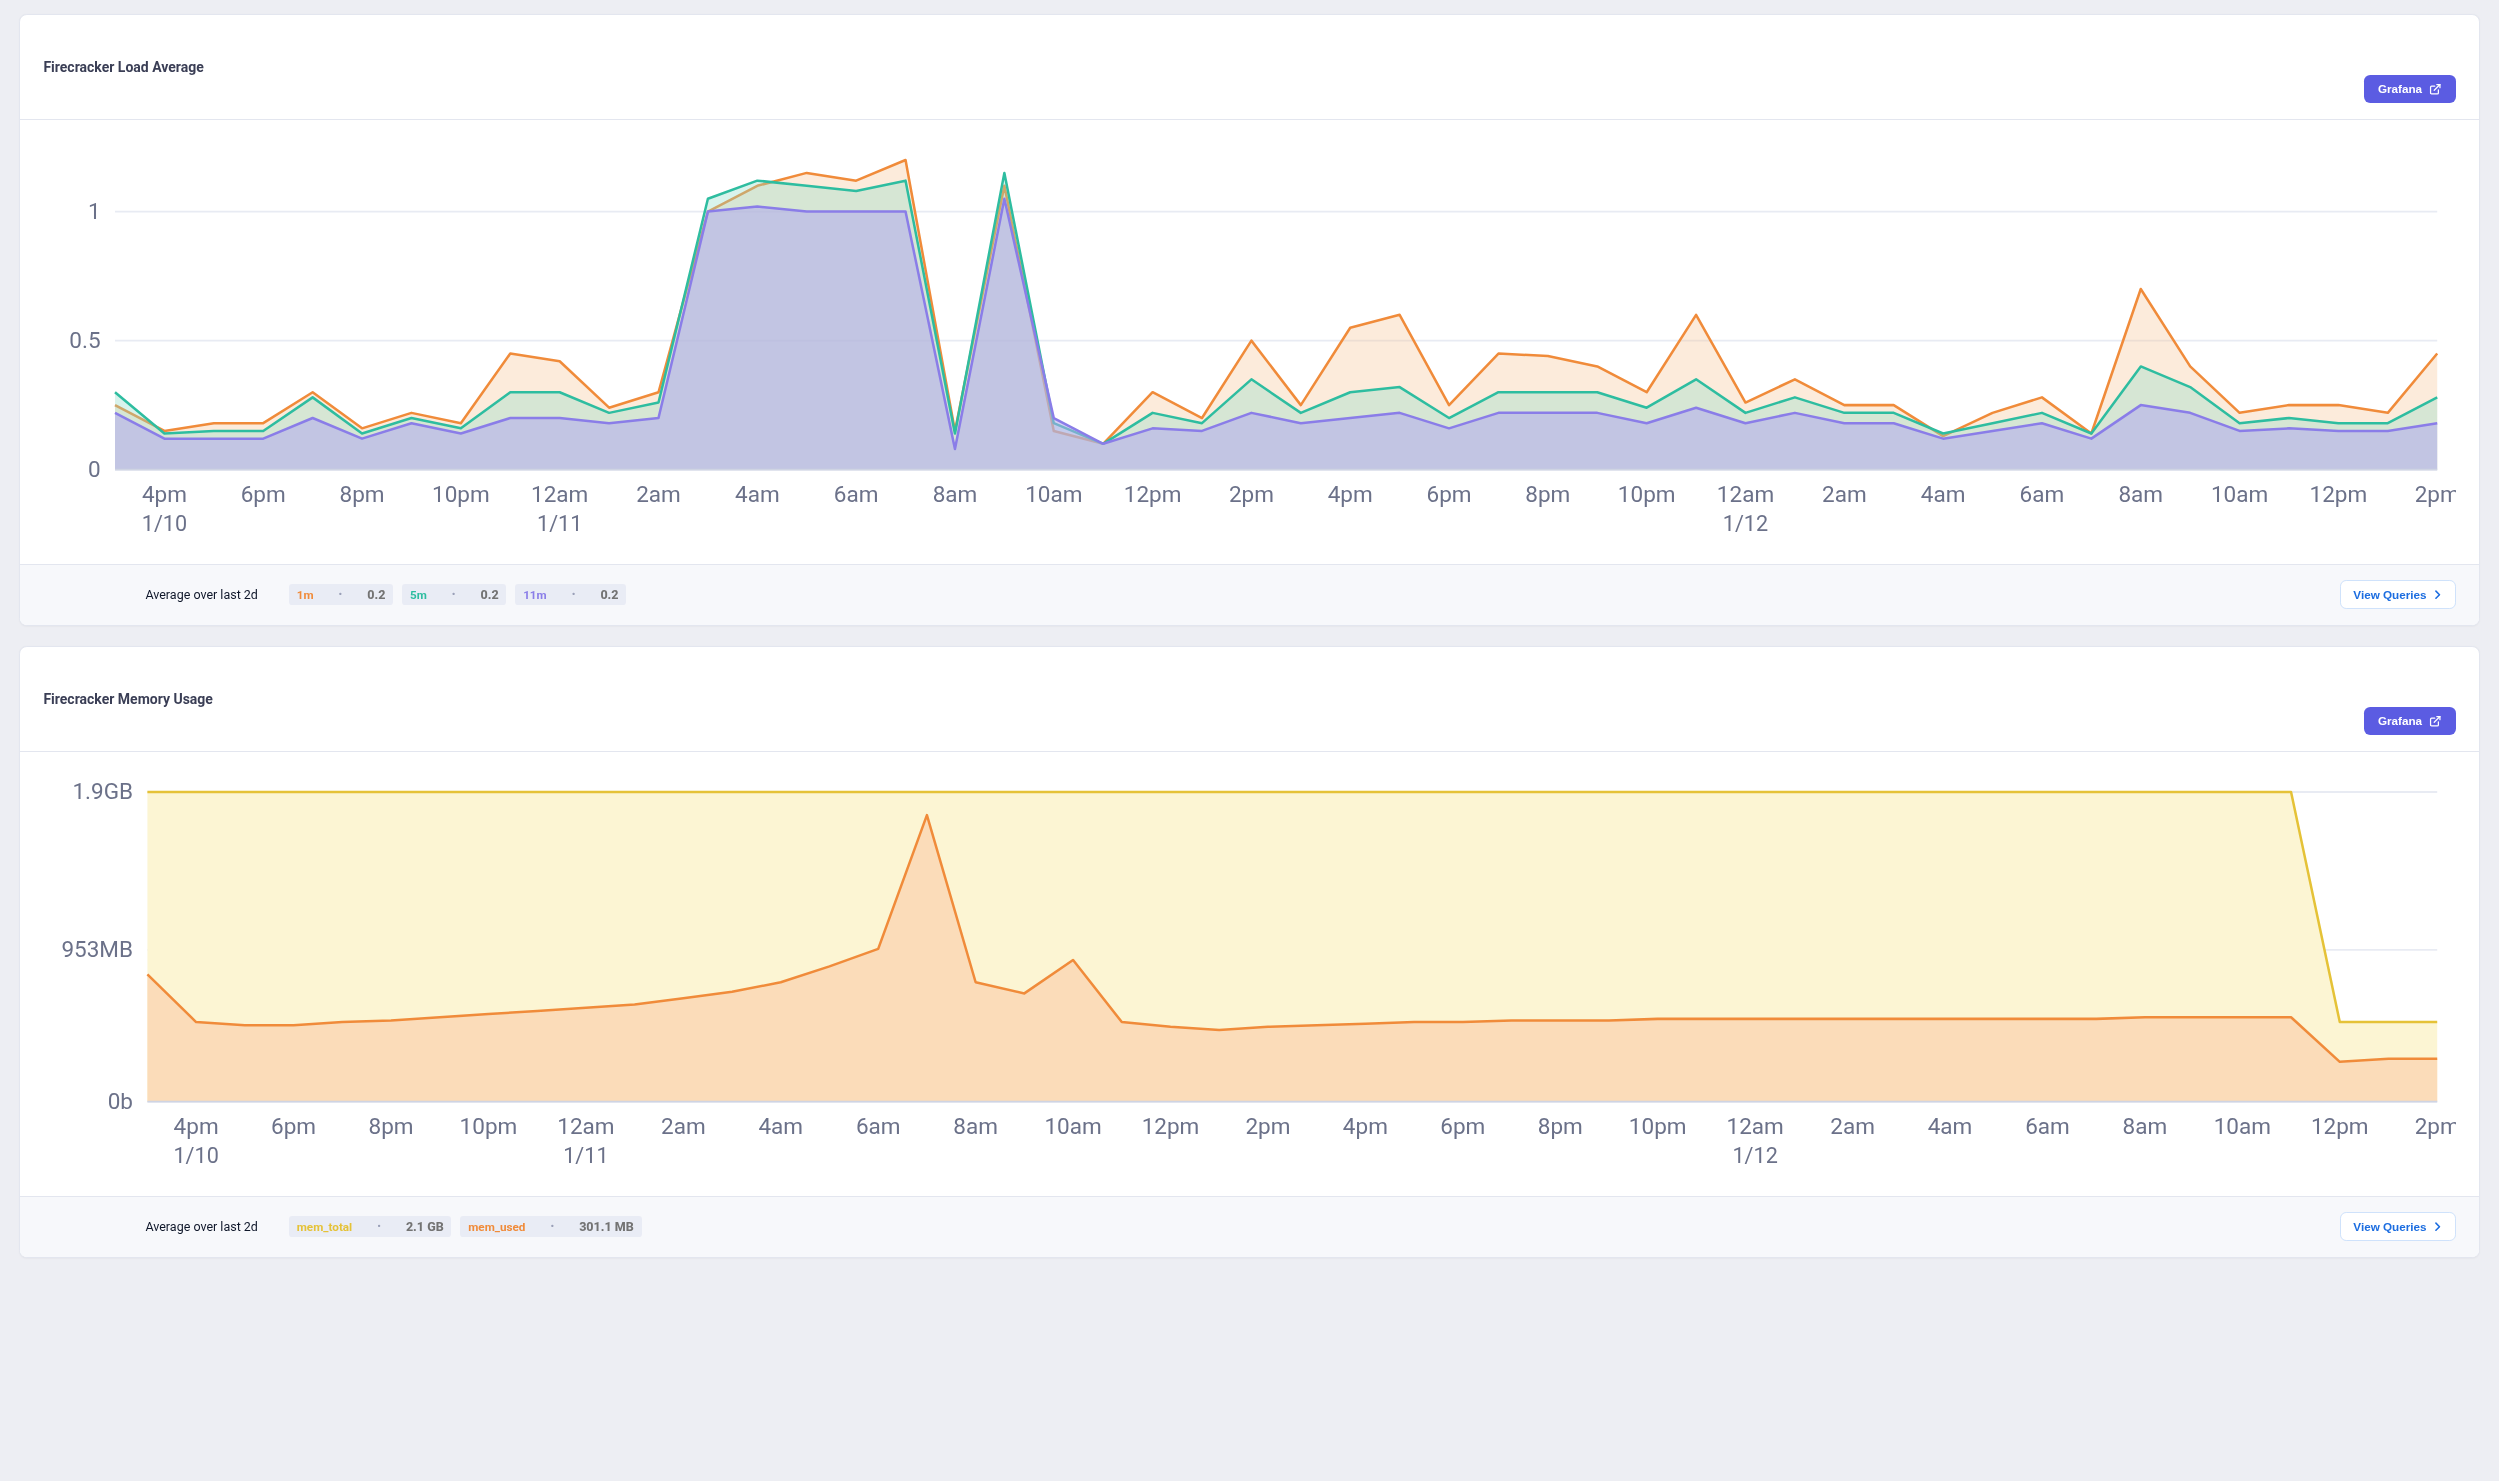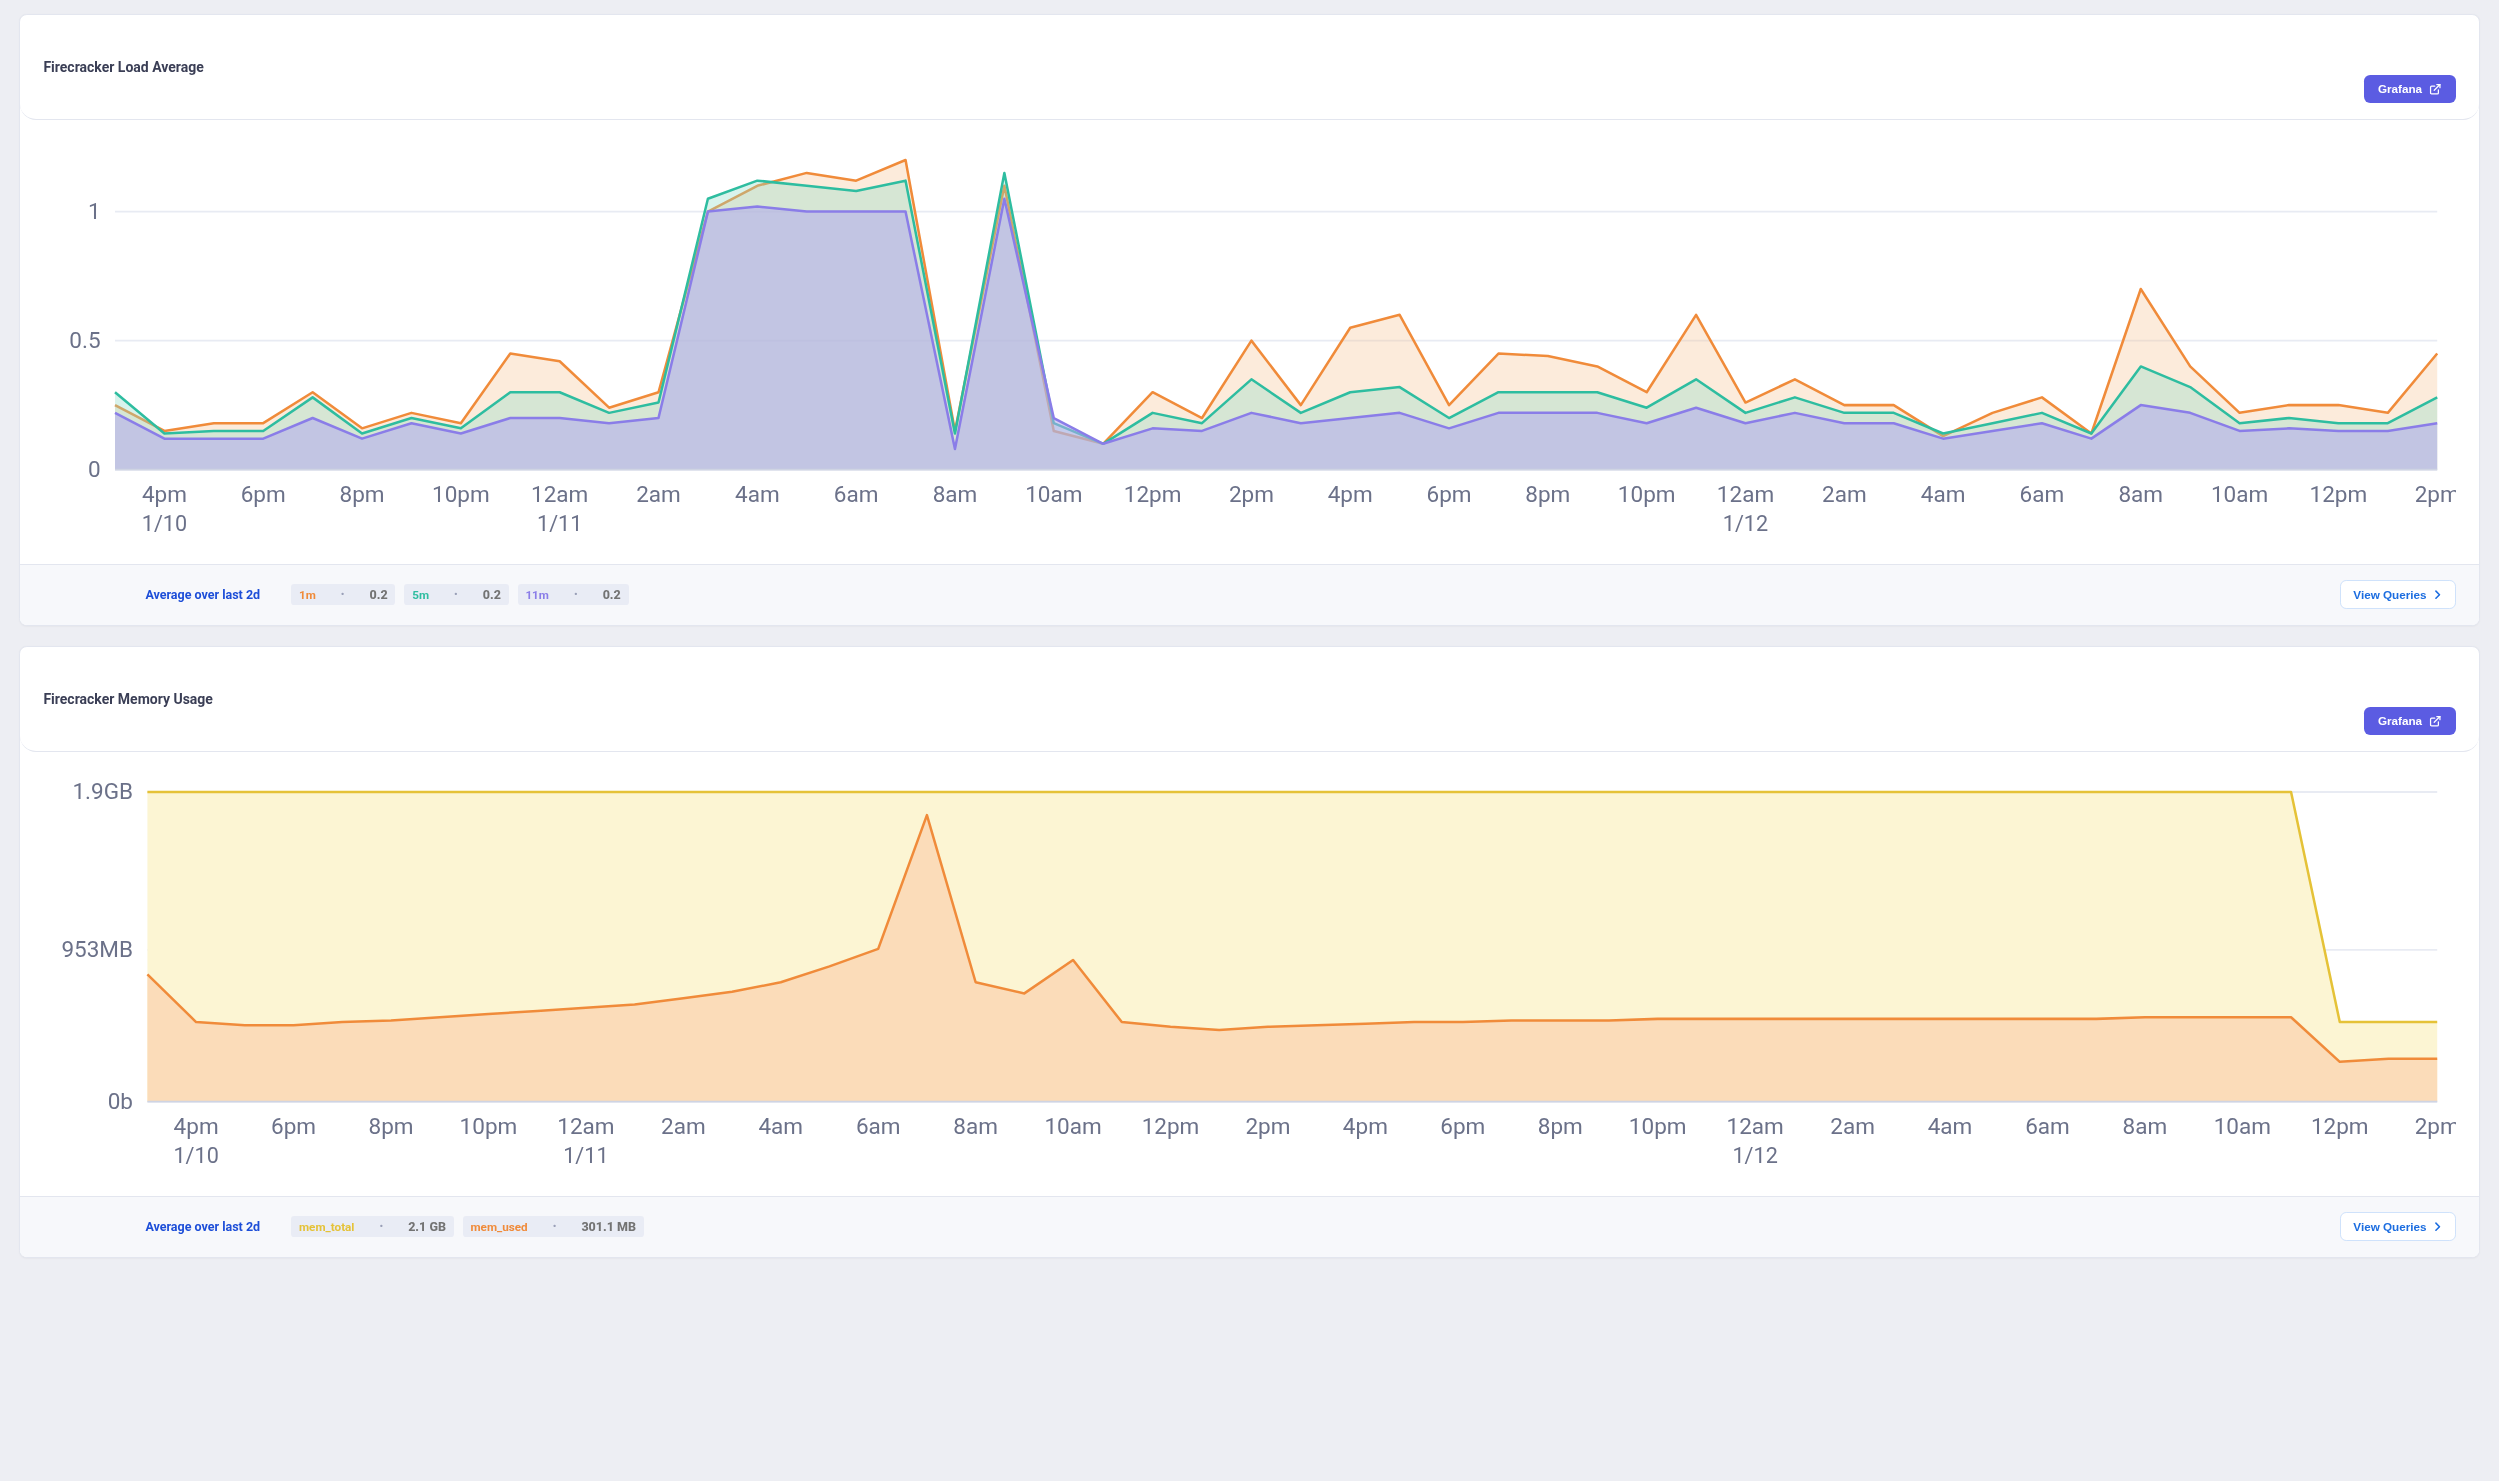--- a/index.html
+++ b/index.html
@@ -36,21 +36,20 @@
     overflow: hidden;
     margin-bottom: 20.3px;
     box-shadow: 0 0.8px 1.6px rgba(20,24,40,.03);
   }
   .card-header {
     display: flex;
     align-items: center;
     justify-content: space-between;
     padding: 15.6px 23.4px 15.6px 23.4px;
     border-bottom: 0.8px solid var(--border);
-    border-radius: 16px;
   }
   .card-title {
     font-size: 14px;
     font-weight: 700;
     color: #3a3e55;
   }
   .btn-grafana {
     display: inline-flex;
     align-items: center;
     gap: 7px;
@@ -78,22 +77,22 @@
   }
   .footer-left {
     display: flex;
     align-items: center;
     gap: 31px;
     flex: 0 0 auto;
     margin-left: 102px;
   }
   .avg-label {
     font-size: 12.5px;
-    font-weight: 700;
-    color: #1d4ed8;
+    font-weight: 400;
+    color: #0f172a;
   }
   .pill-row {
     display: inline-flex;
     align-items: center;
     gap: 25px;
     background: rgba(222,226,240,.55);
     padding: 3.1px 7.8px;
     border-radius: 3.1px;
     margin-right: 6.2px;
   }

